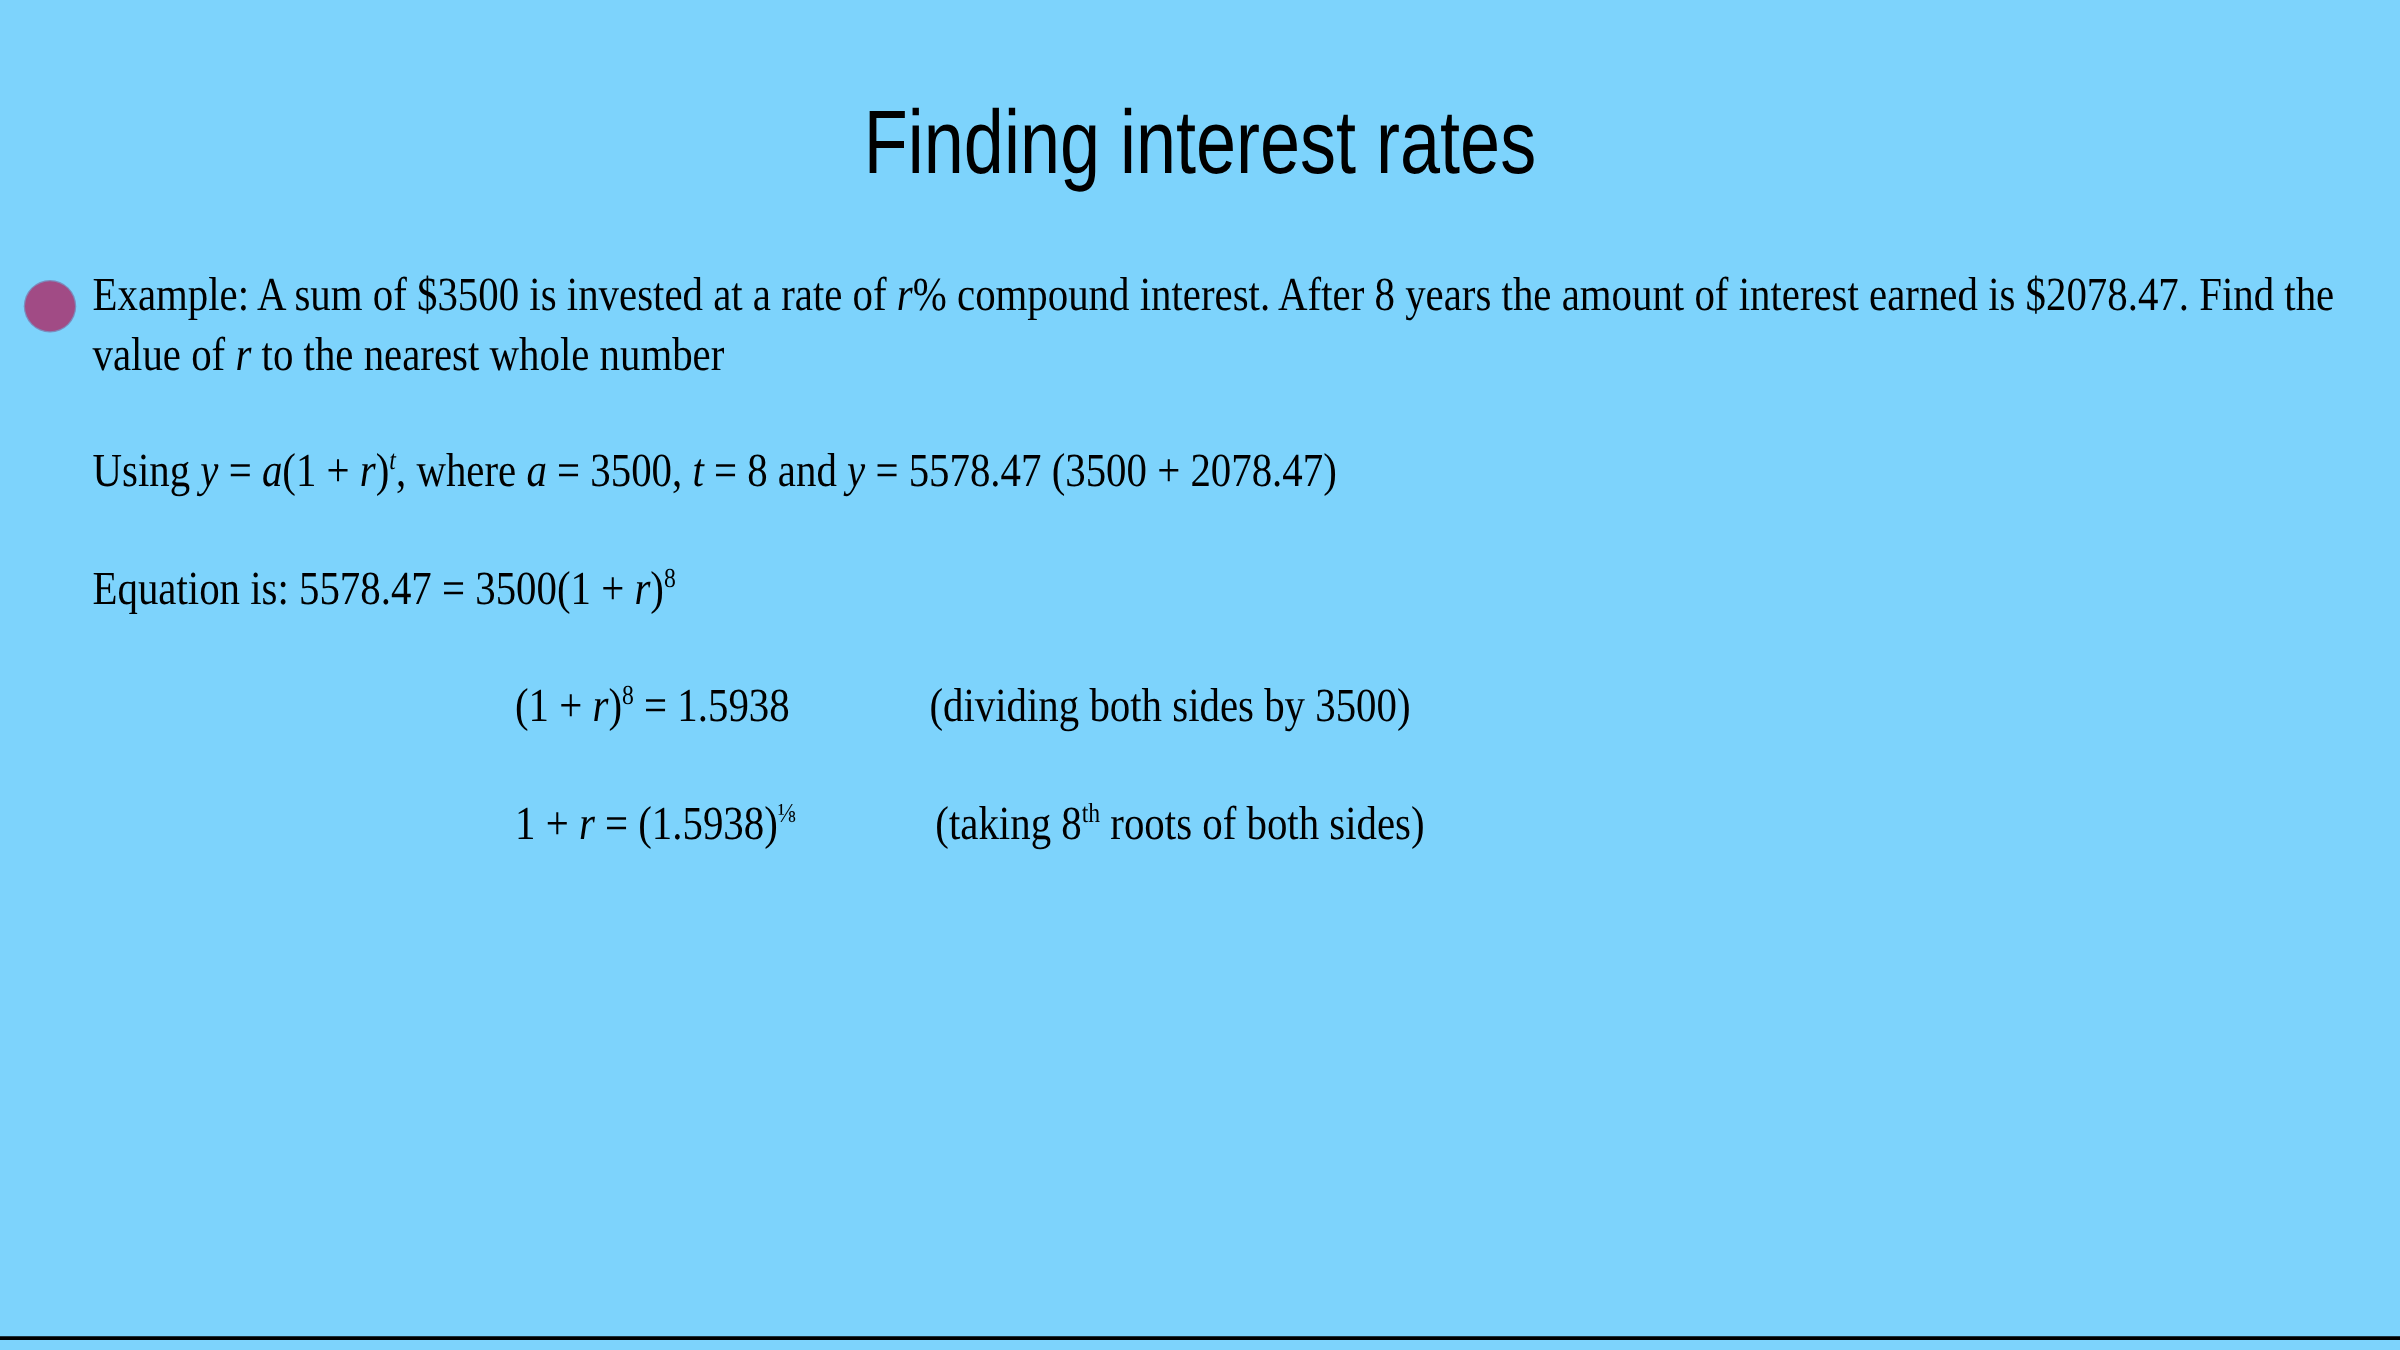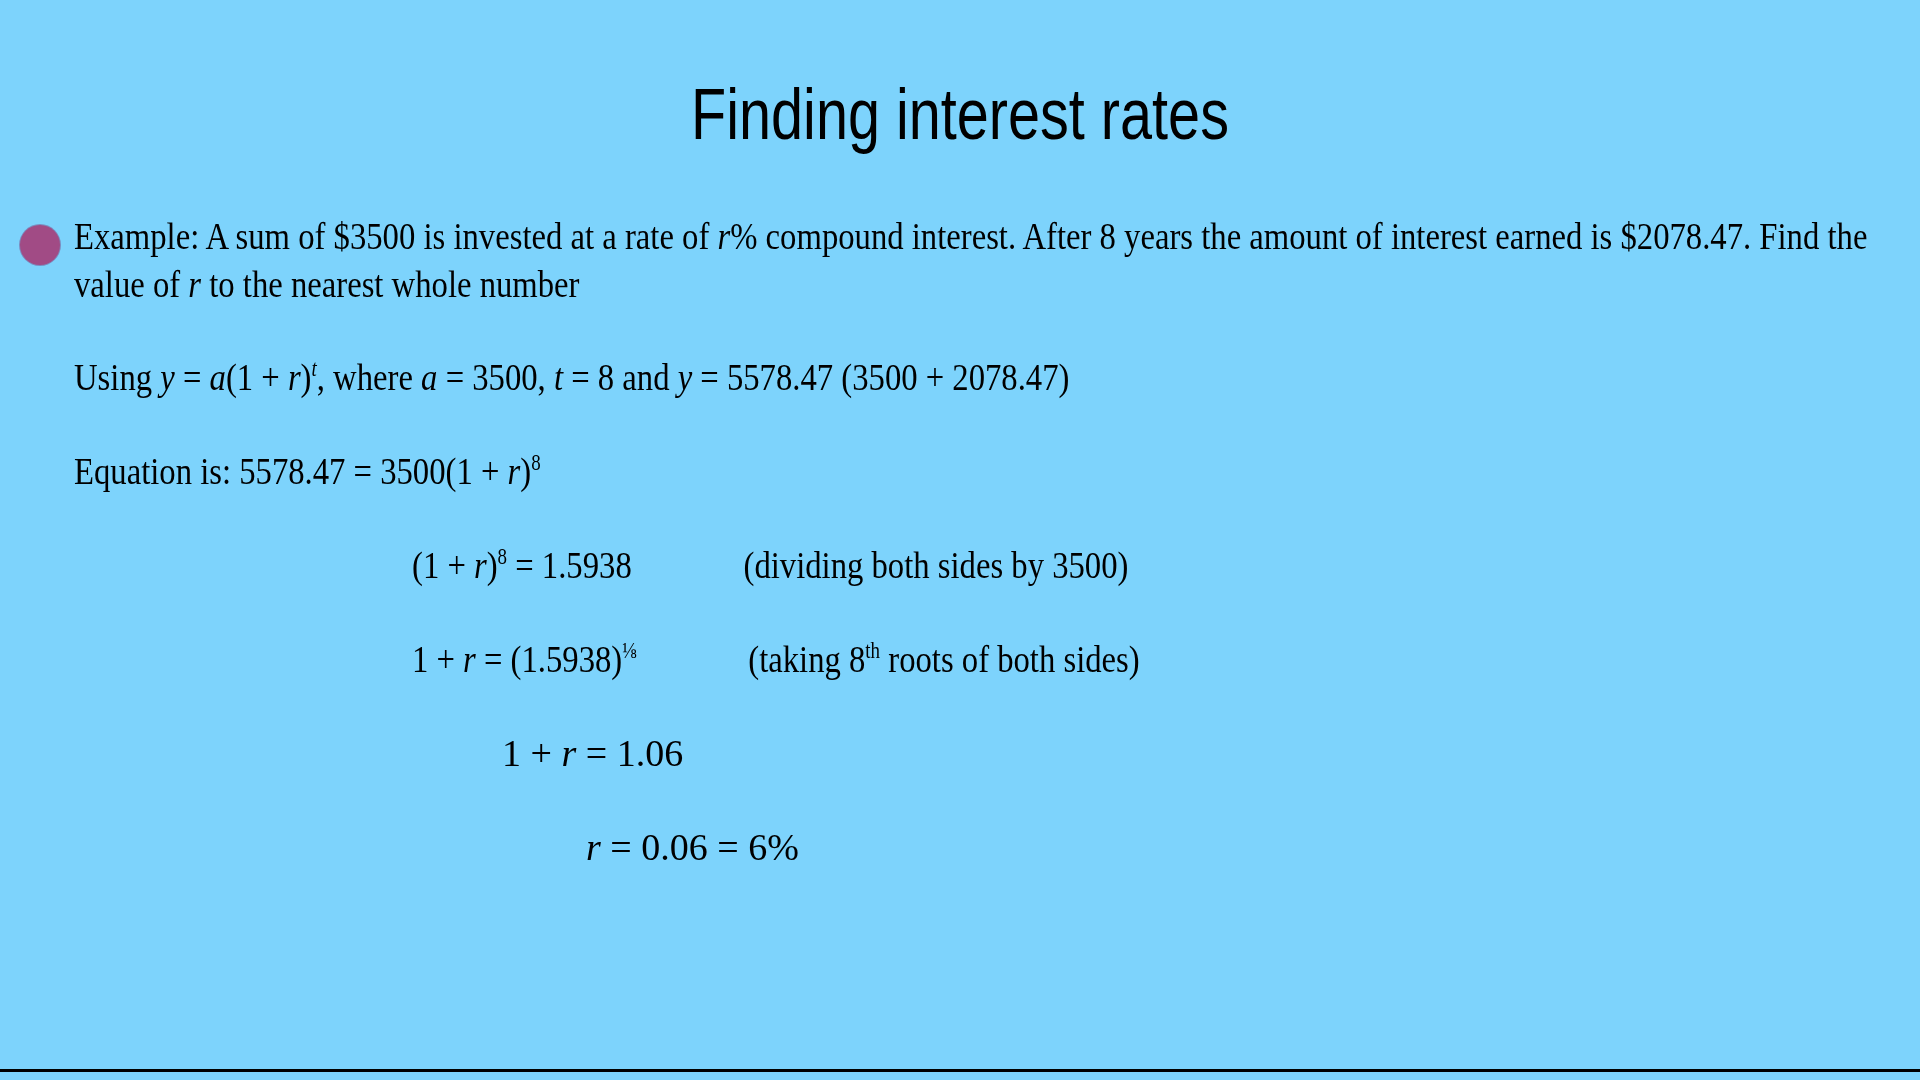--- a/index.html
+++ b/index.html
@@ -139,21 +139,19 @@
     </div>
 
     <div class="line cond l-using"><span>Using </span><i class="var">y</i><span> = </span><i class="var">a</i><span>(1 + </span><i class="var">r</i><span>)</span><sup><i class="var">t</i></sup><span>, where </span><i class="var">a</i><span> = 3500, </span><i class="var">t</i><span> = 8 and </span><i class="var">y</i><span> = 5578.47 (3500 + 2078.47)</span></div>
 
     <div class="line cond l-equation"><span>Equation is: 5578.47 = 3500(1 + </span><i class="var">r</i><span>)</span><sup>8</sup></div>
 
     <div class="line cond l-eq1"><span>(1 + </span><i class="var">r</i><span>)</span><sup>8</sup><span> = 1.5938</span><span class="note-gap"></span><span>(dividing both sides by 3500)</span></div>
 
     <div class="line cond l-eq2"><span>1 + </span><i class="var">r</i><span> = (1.5938)</span><sup>⅛</sup><span class="note-gap"></span><span>(taking 8</span><sup>th</sup><span> roots of both sides)</span></div>
 
-    <div class="line normal-serif l-eq3"><span>1 + </span><i class="var">r</i><span> = 1.06</span></div>
 
-    <div class="line normal-serif l-eq4"><i class="var">r</i><span> = 0.06 = 6%</span></div>
 
   </div>
 
   <div class="bottom-rule"></div>
 
 </div>
 
 </body></html>

